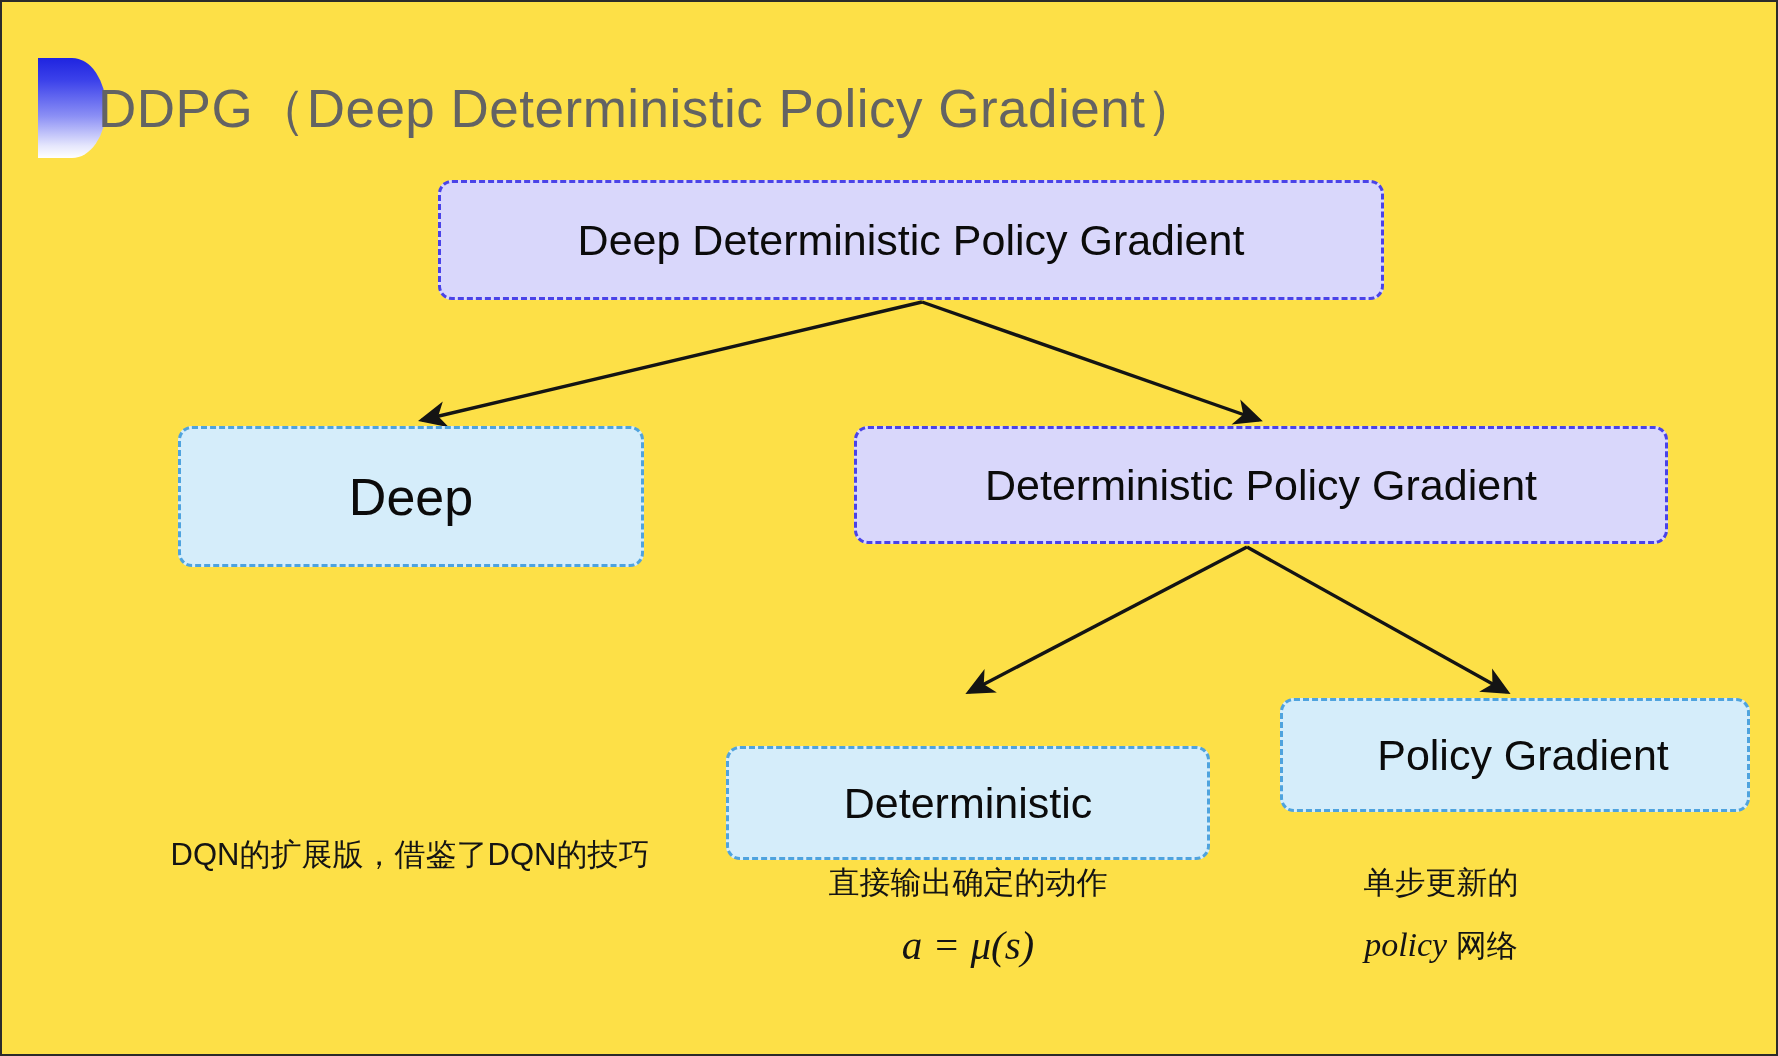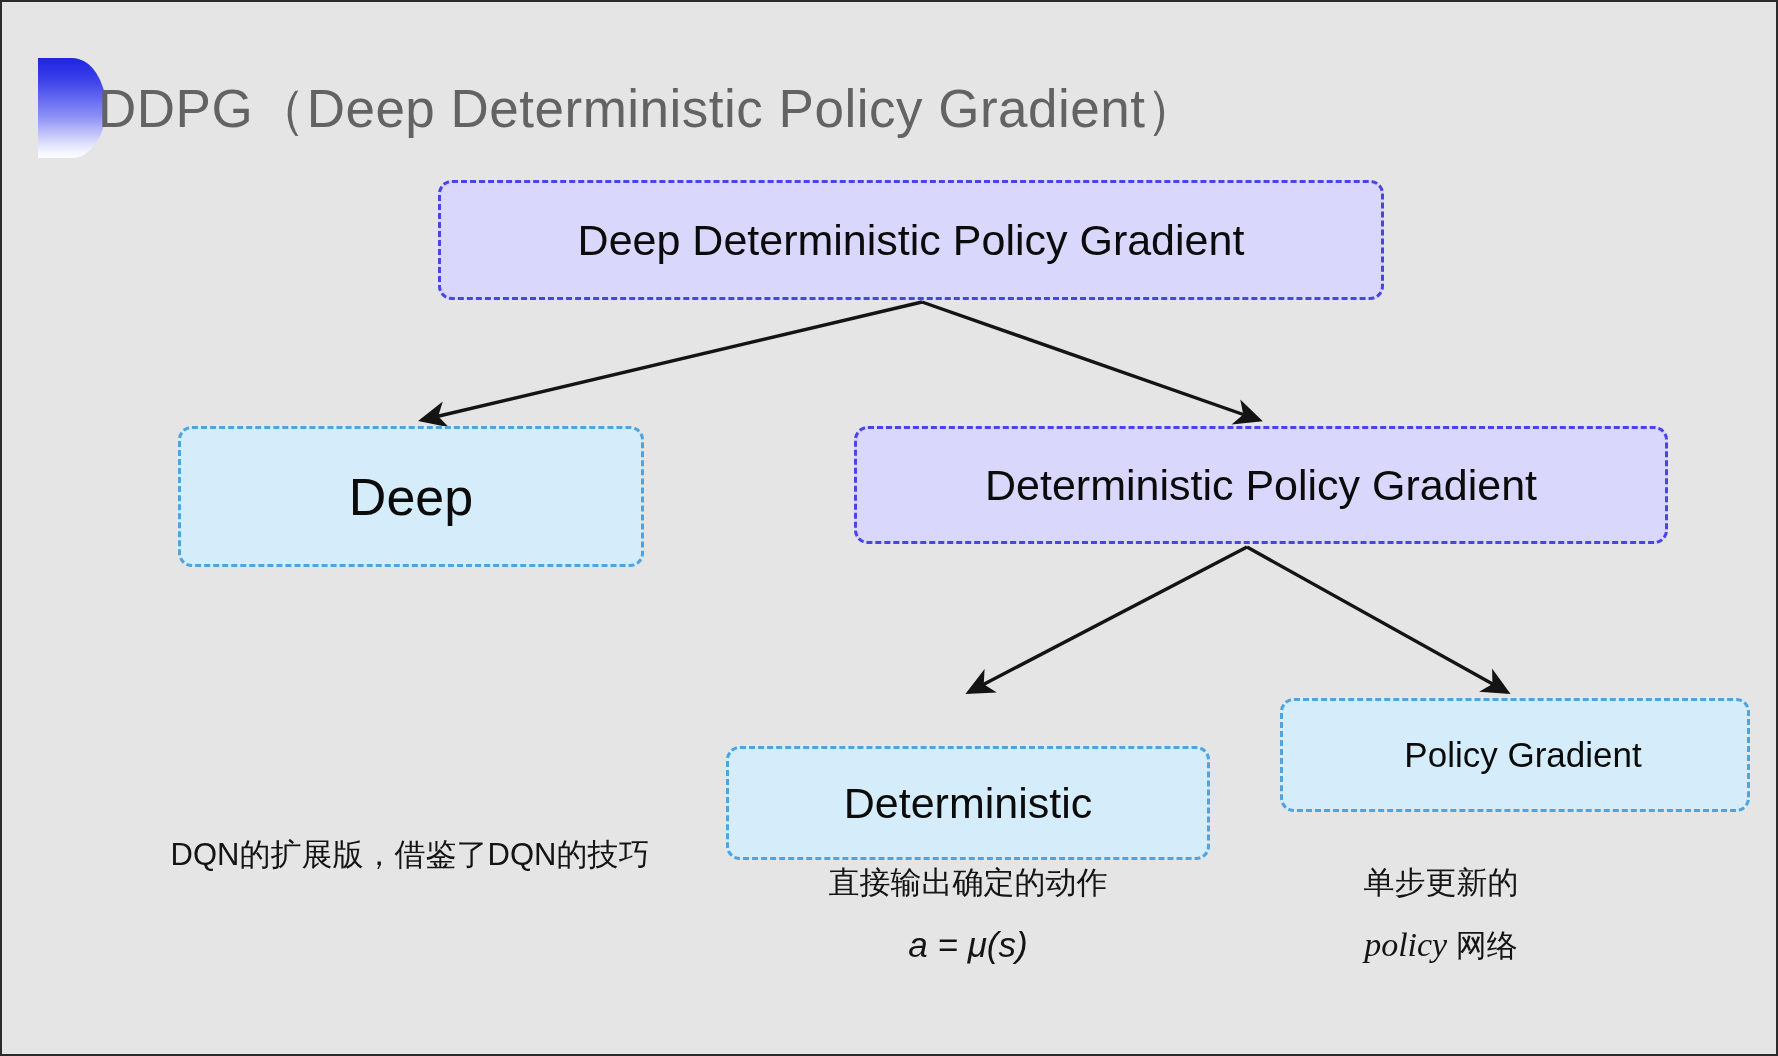--- a/index.html
+++ b/index.html
@@ -7,21 +7,21 @@
     padding: 0;
     background: #ffffff;
   }
   body {
     font-family: "Liberation Sans", sans-serif;
   }
   #slide {
     position: relative;
     width: 1778px;
     height: 1056px;
-    background: #e5e5e5;
+    background: #fde047;
     overflow: hidden;
     box-sizing: border-box;
     border: 2px solid #2b2b2b;
   }
 
   
   #title-bullet {
     position: absolute;
     left: 36px;
     top: 56px;
@@ -61,21 +61,21 @@
   }
   .node.blue {
     background: #d5edfa;
     border: 3px dashed #4fa3de;
   }
 
   #node-root      { left: 436px; top: 178px;  width: 946px; height: 120px; font-size: 43px; }
   #node-deep      { left: 176px; top: 424px;  width: 466px; height: 141px; font-size: 52px; }
   #node-dpg       { left: 852px; top: 424px;  width: 814px; height: 118px; font-size: 43px; }
   #node-det       { left: 724px; top: 696px;  width: 484px; height: 114px; font-size: 43px; margin-top: 48px; }
-  #node-pg        { left: 1278px; top: 696px; width: 470px; height: 114px; font-size: 35px; padding-left: 16px; }
+  #node-pg        { left: 1278px; top: 696px; width: 470px; height: 114px; font-size: 43px; padding-left: 16px; }
 
   
   #arrows {
     position: absolute;
     left: 0; top: 0;
     width: 1778px;
     height: 1056px;
     pointer-events: none;
   }
 
@@ -91,23 +91,23 @@
     font-family: "Liberation Serif", "DejaVu Serif", serif;
     font-style: italic;
     font-size: 34px;
   }
   #caption-deep      { left: 148px;  top: 822px; text-align: center; width: 520px; }
   #caption-det       { left: 706px;  top: 850px; text-align: center; width: 520px; }
   #caption-pg        { left: 1184px; top: 850px; text-align: center; width: 510px; }
   .caption .line { display: block; }
   .caption .indent { padding-left: 34px; }
   .mono-math {
-    font-family: Liberation Sans, sans-serif;
+    font-family: Liberation Serif, serif;
     font-style: italic;
-    font-size: 35px;
+    font-size: 41px;
   }
 </style>
 </head>
 <body>
 
 <div id="slide">
 
   <div id="title-bullet"></div>
   <div id="slide-title">DDPG（Deep Deterministic Policy Gradient）</div>
 

